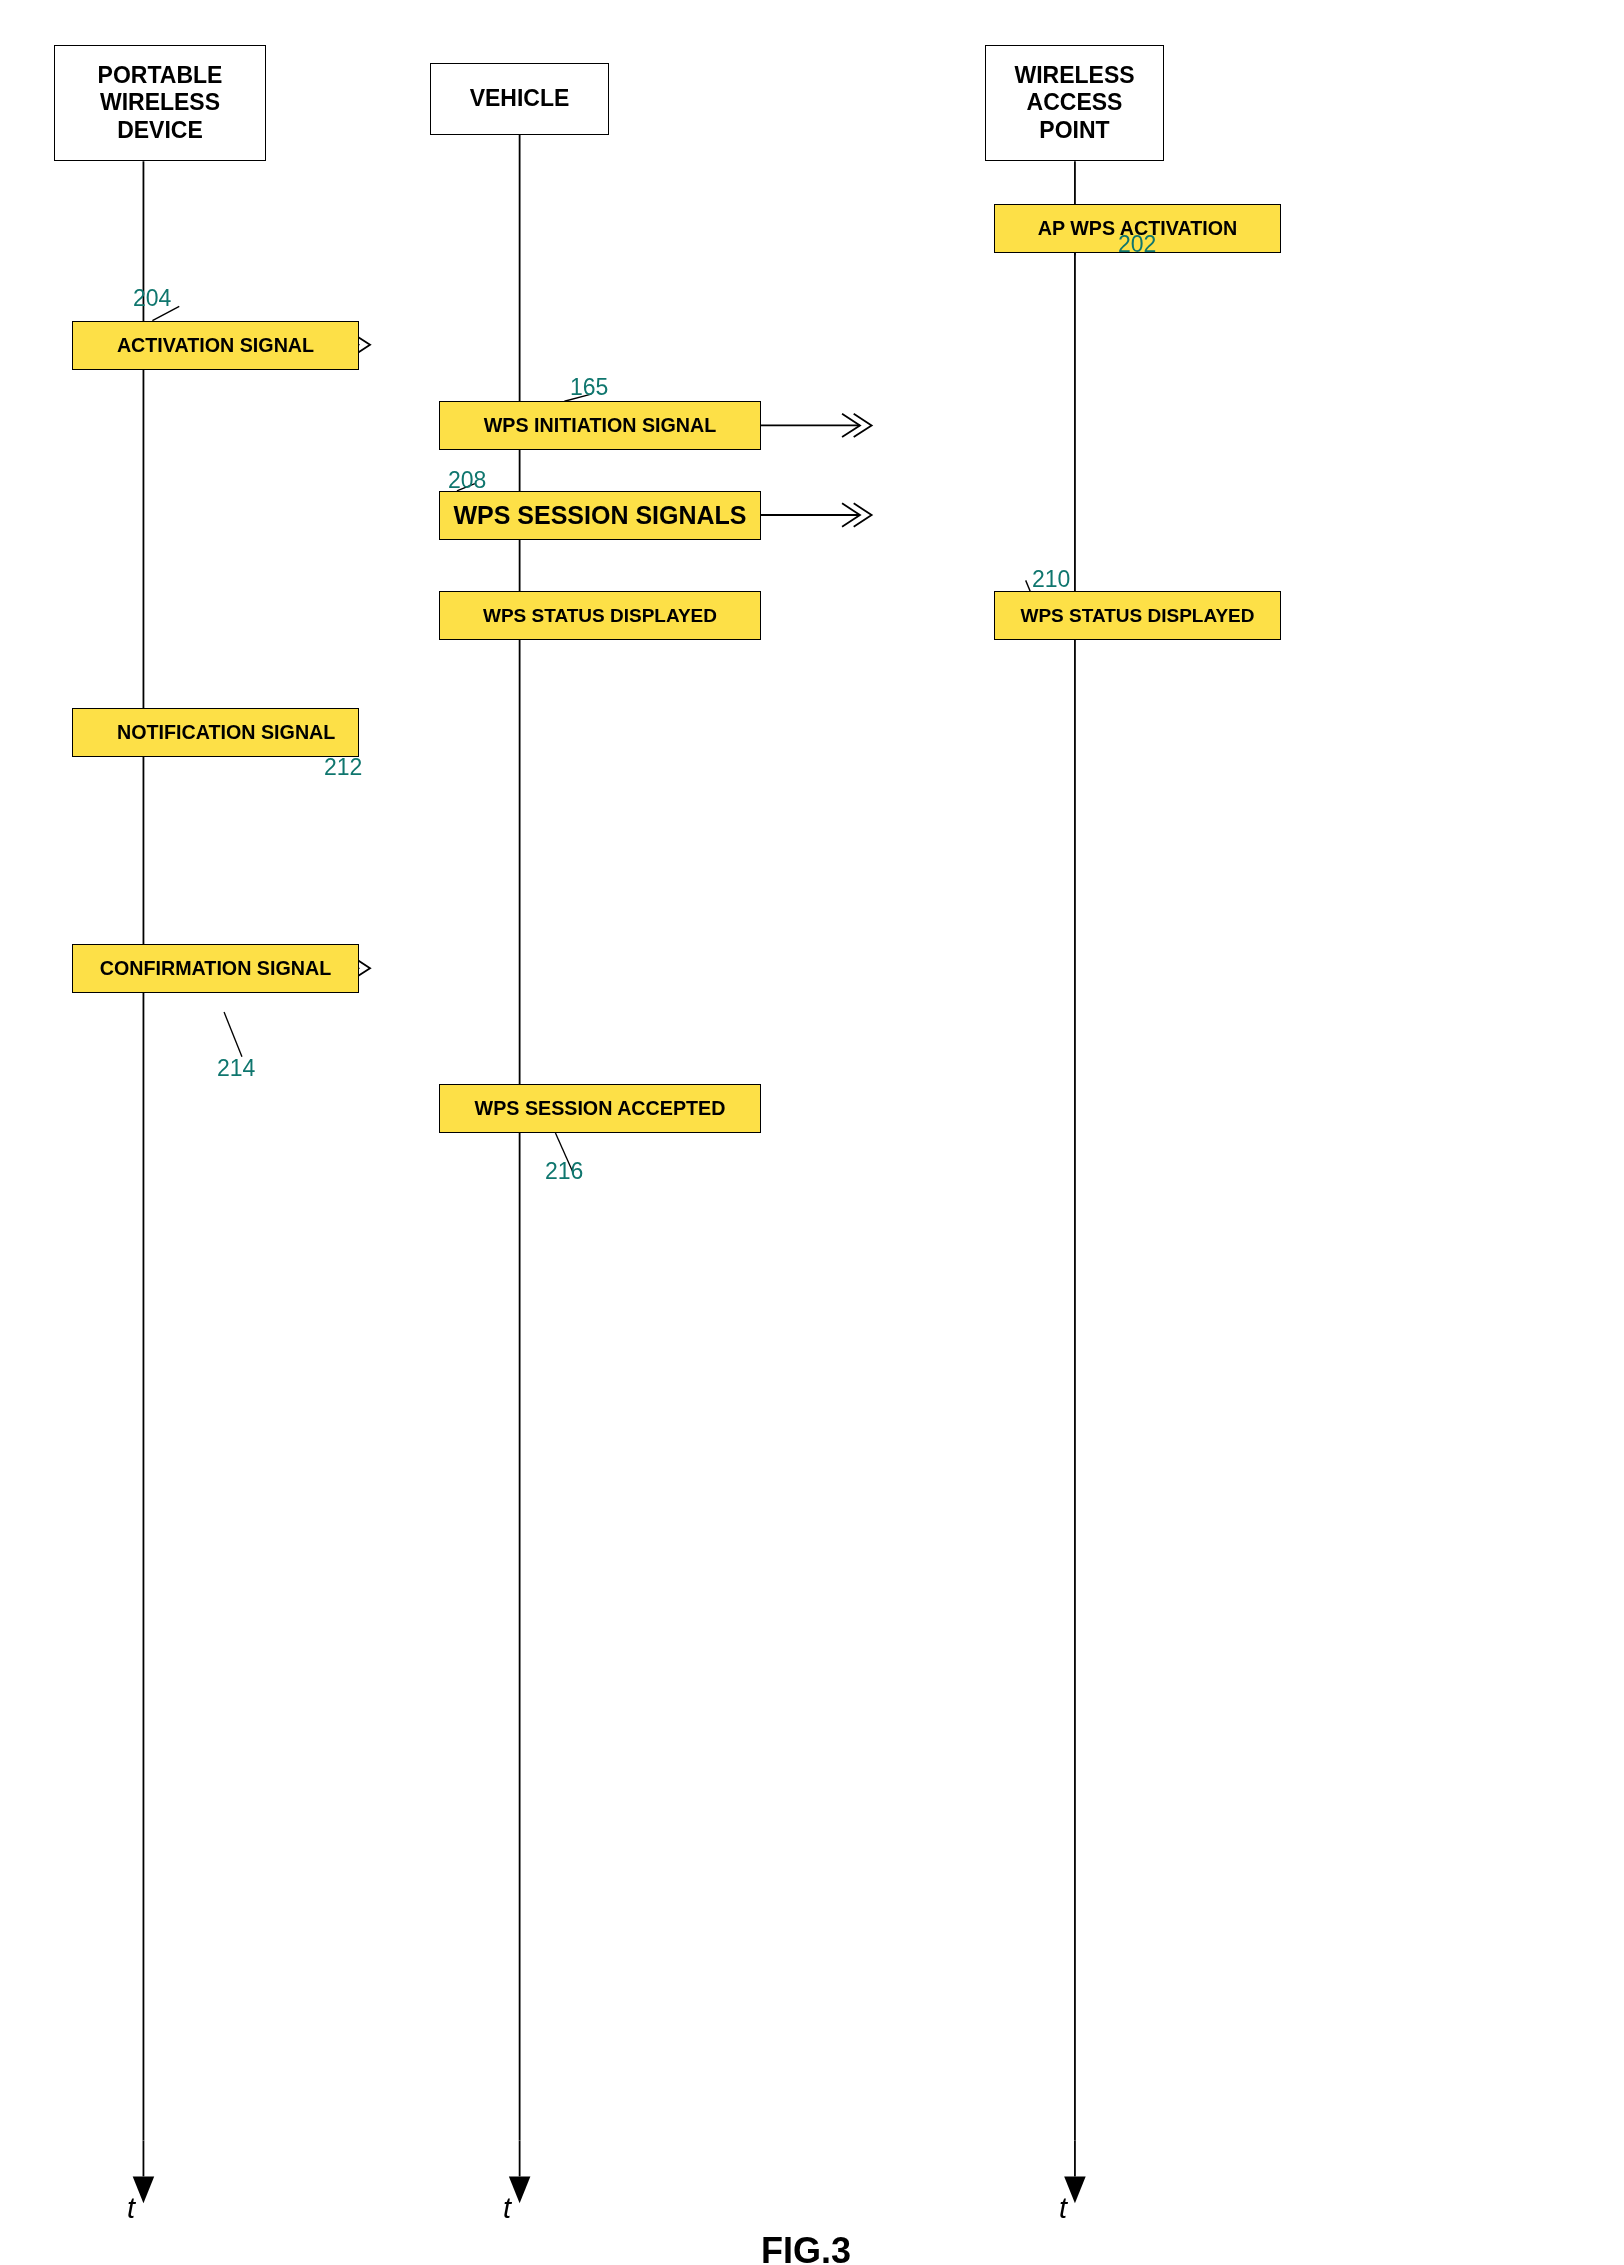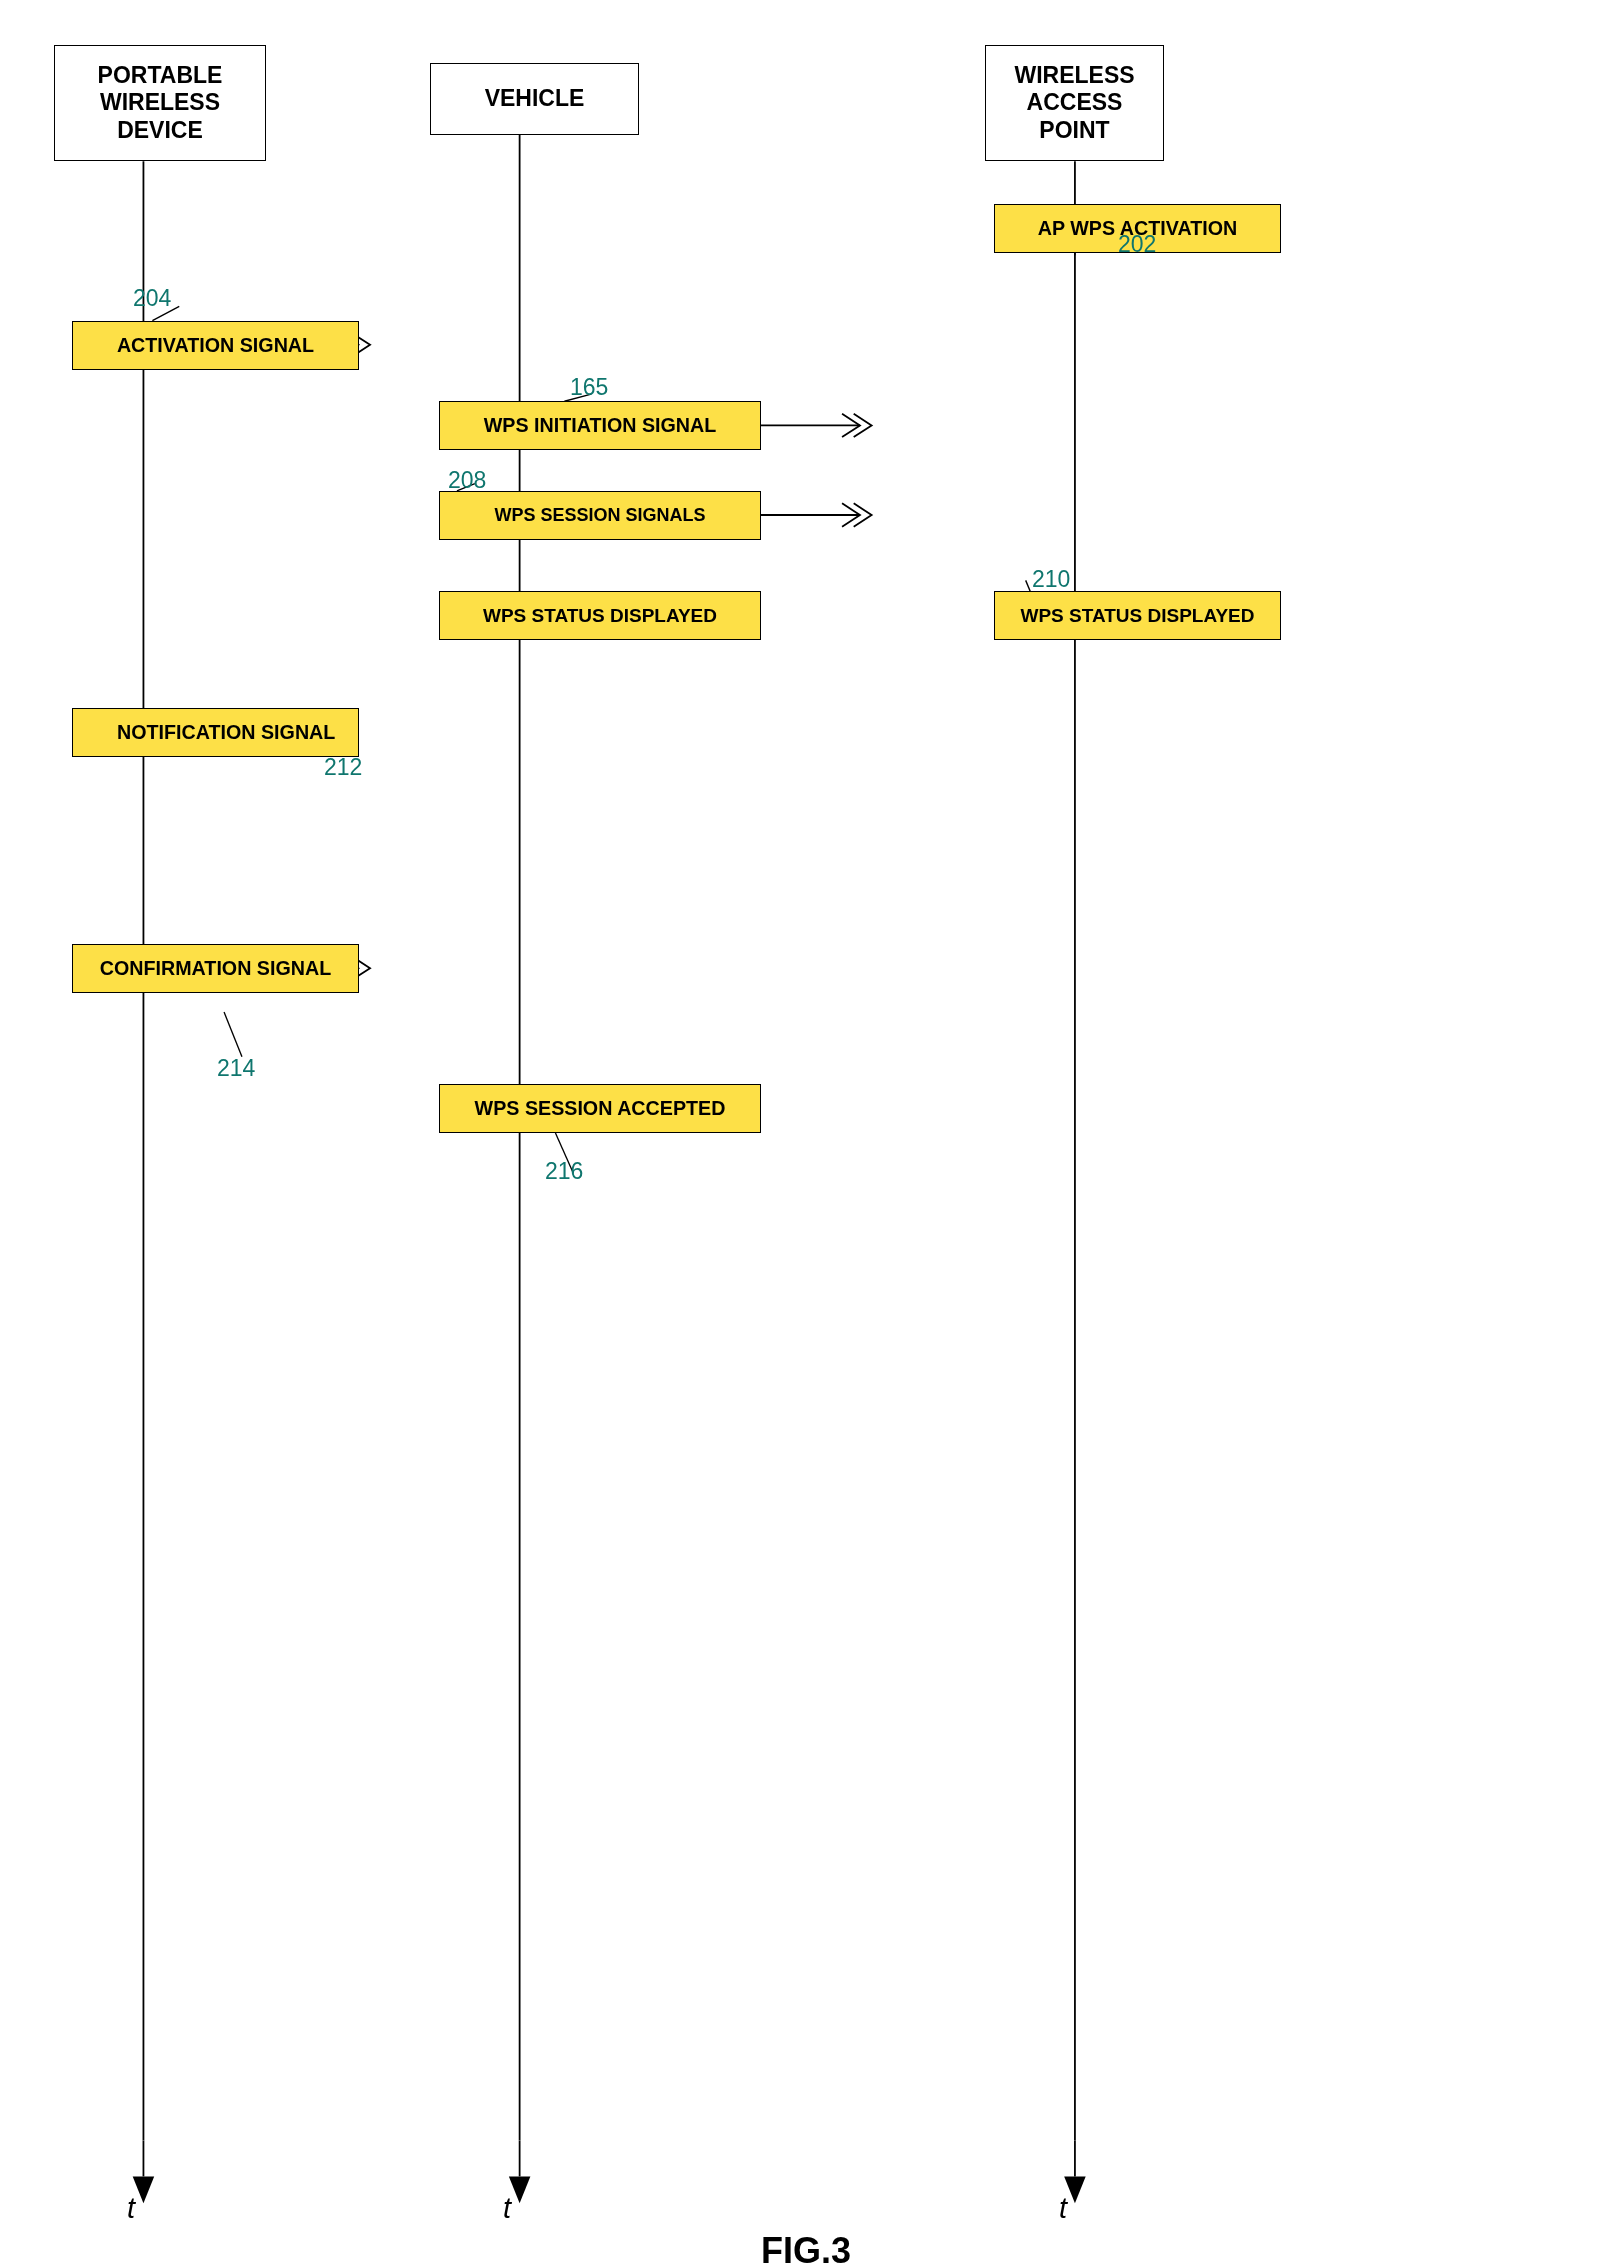--- a/index.html
+++ b/index.html
@@ -83,21 +83,21 @@
 <body>
 
 <div class="diagram-container">
 
   <div class="entity-box" style="left:54px; top:45px; width:212px; height:116px; font-size:23px;">
     <span style="white-space:pre-line;">PORTABLE
 WIRELESS
 DEVICE</span>
   </div>
 
-  <div class="entity-box" style="left:430px; top:63px; width:209px; height:72px; font-size:23px;">
+  <div class="entity-box" style="left:430px; top:63px; width:179px; height:72px; font-size:23px;">
     <span>VEHICLE</span>
   </div>
 
   <div class="entity-box" style="left:985px; top:45px; width:179px; height:116px; font-size:23px;">
     <span style="white-space:pre-line;">WIRELESS
 ACCESS
 POINT</span>
   </div>
 
   <svg class="arrows" viewBox="0 0 1814 2530" width="1625" height="2266">
@@ -166,21 +166,21 @@
   </div>
 
   <div class="message-box" style="left:72px; top:321px; width:287px; height:49px; font-size:19.7px;">
     <span>ACTIVATION SIGNAL</span>
   </div>
 
   <div class="message-box" style="left:439px; top:401px; width:322px; height:49px; font-size:19.7px;">
     <span>WPS INITIATION SIGNAL</span>
   </div>
 
-  <div class="message-box" style="left:439px; top:491px; width:322px; height:49px; font-size:18px;">
+  <div class="message-box" style="left:439px; top:491px; width:322px; height:49px; font-size:25px;">
     <span>WPS SESSION SIGNALS</span>
   </div>
 
   <div class="message-box" style="left:439px; top:591px; width:322px; height:49px; font-size:19px;">
     <span>WPS STATUS DISPLAYED</span>
   </div>
 
   <div class="message-box" style="left:994px; top:591px; width:287px; height:49px; font-size:19px;">
     <span>WPS STATUS DISPLAYED</span>
   </div>

